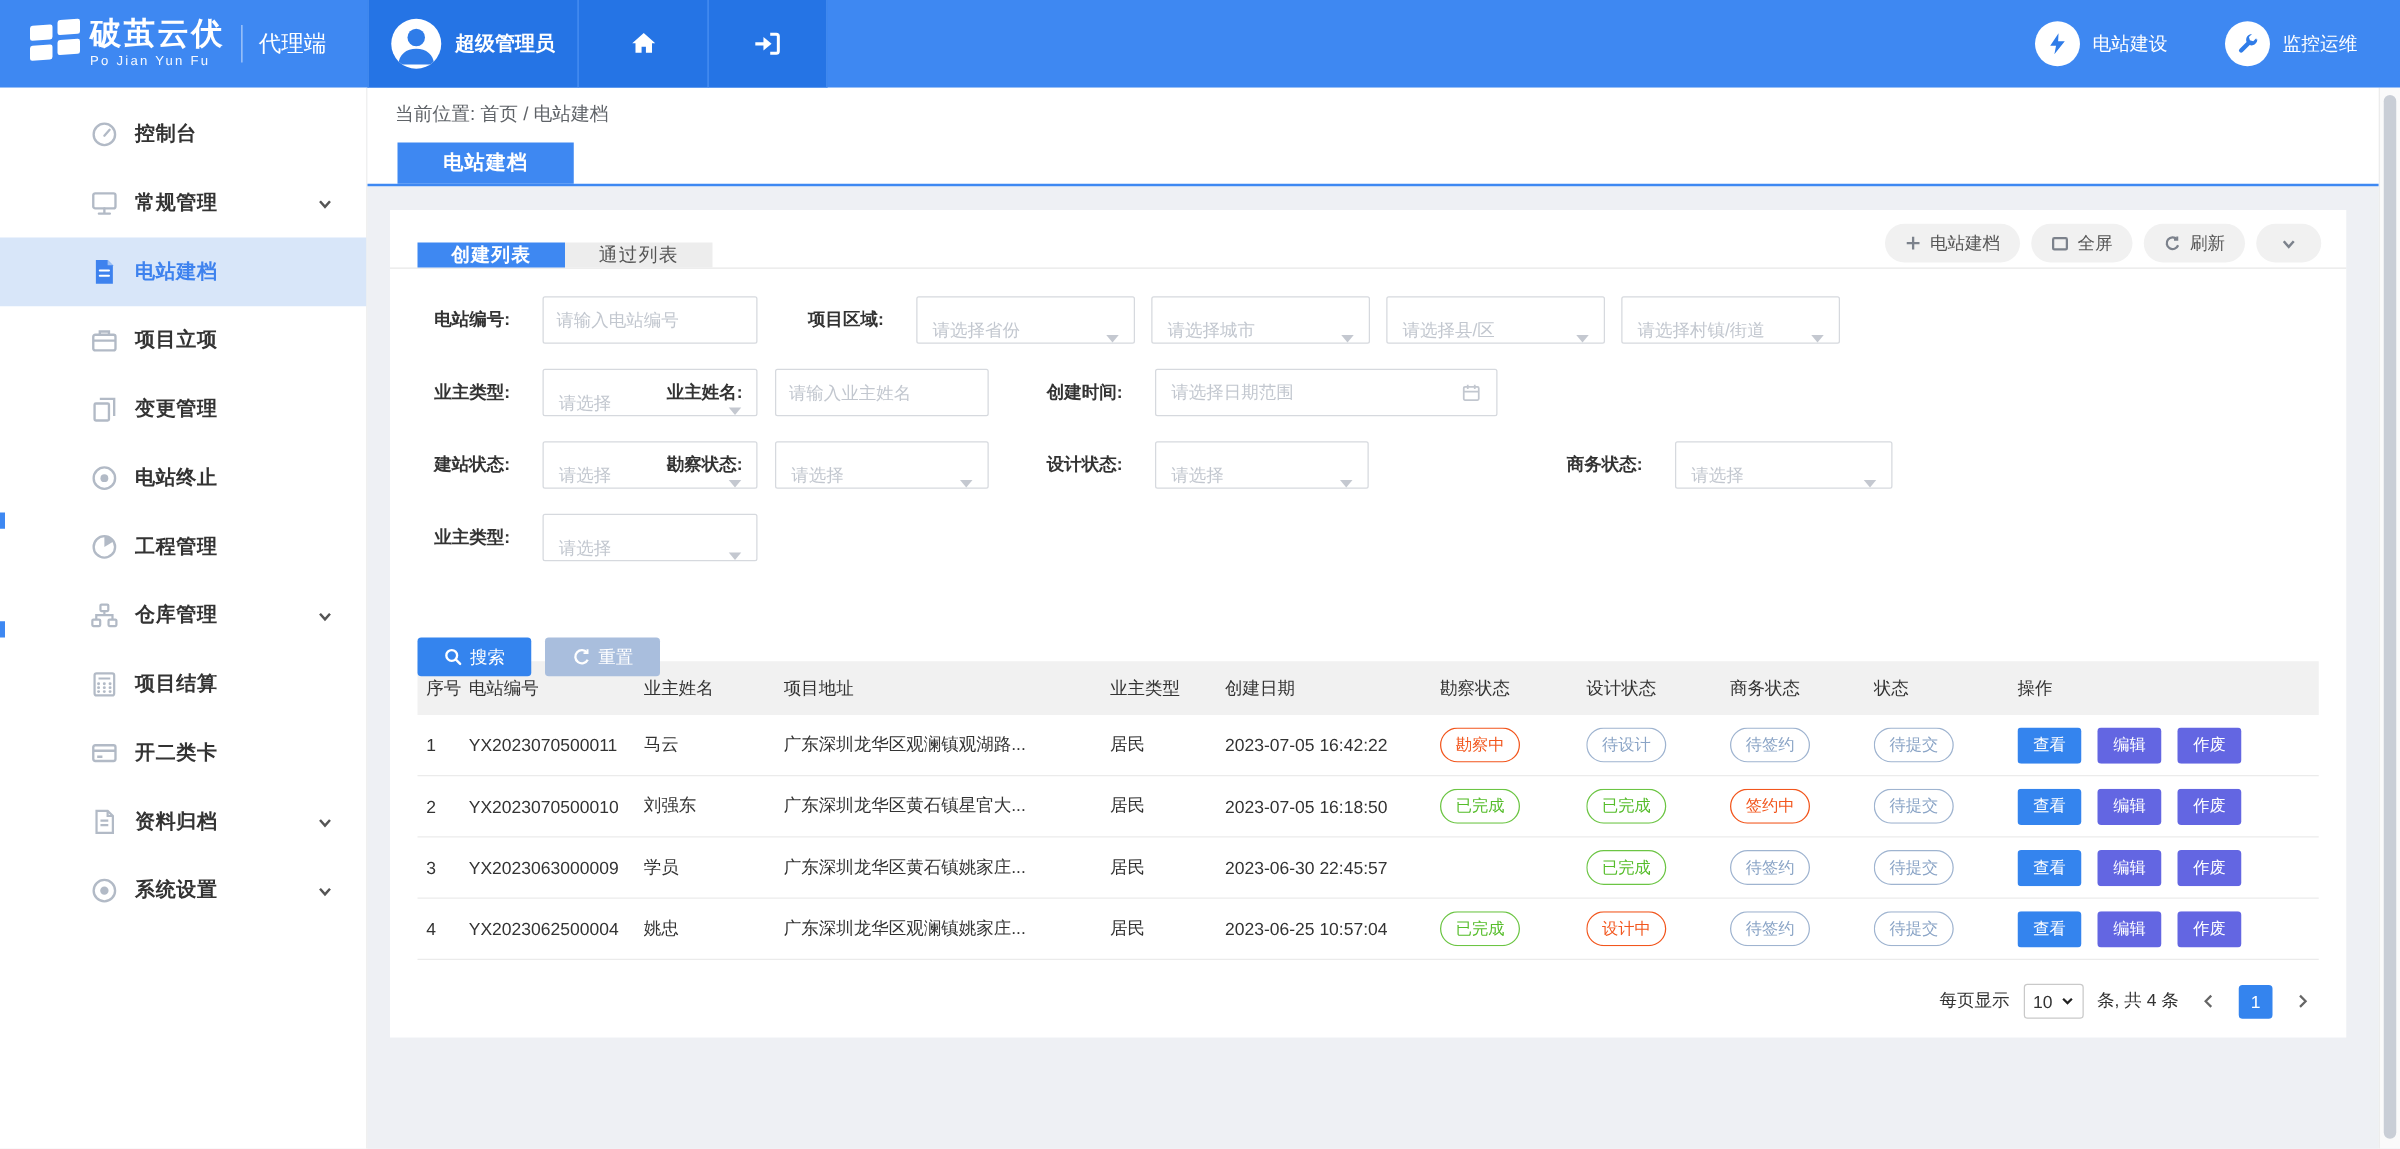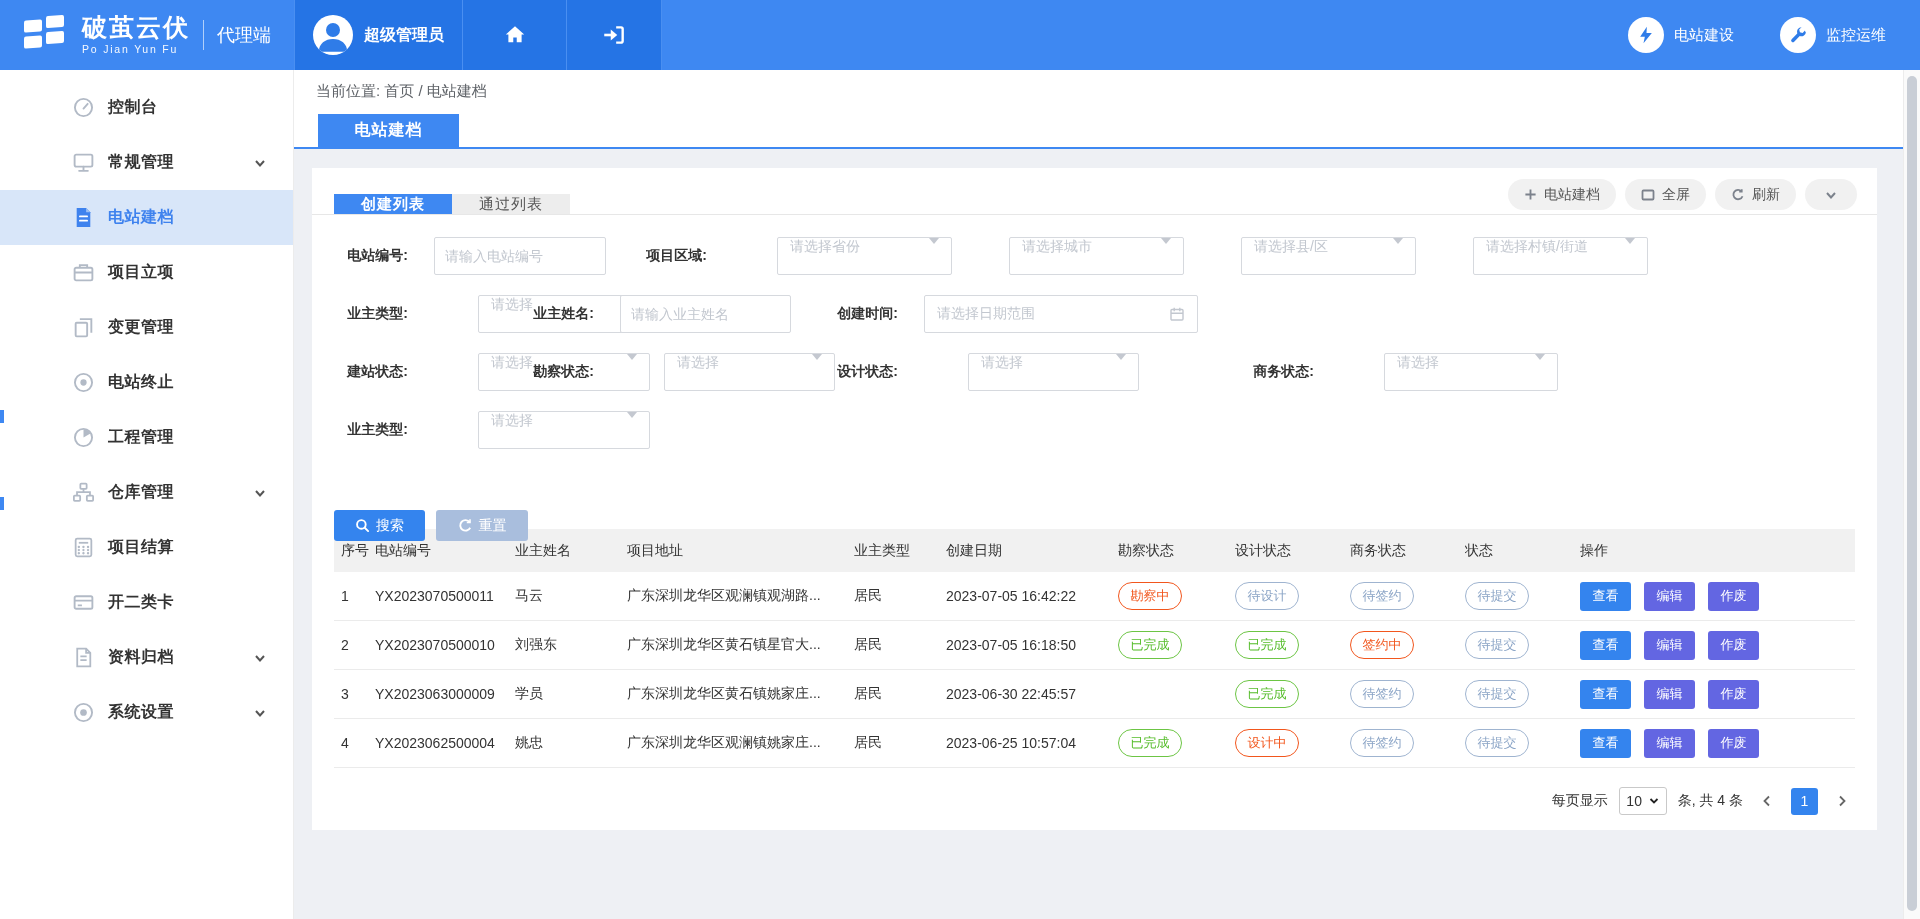--- a/index.html
+++ b/index.html
@@ -5,21 +5,21 @@
   * { margin:0; padding:0; box-sizing:border-box; }
   html,body { width:1920px; height:919px; }
   body {
     font-family:"Liberation Sans","DejaVu Sans",sans-serif;
     background:#eef0f4; overflow:hidden; position:relative; color:#333;
   }
   
   .topbar { height:70px; background:#3e88f2; display:flex; align-items:stretch; position:relative; z-index:9; }
   .logo-seg { display:flex; align-items:center; padding-left:20px; width:294px; flex:0 0 auto; }
   .logo-mark { width:48px; height:44px; flex:0 0 auto; }
-  .logo-text { margin-left:14px; color:#fff; line-height:1.1; }
+  .logo-text { margin-left:4px; color:#fff; line-height:1.1; }
   .logo-title { font-size:25px; font-weight:700; letter-spacing:2px; }
   .logo-sub { font-size:10.5px; letter-spacing:1.8px; margin-top:3px; opacity:.95; }
   .portal { color:#fff; font-size:18px; margin-left:13px; padding-left:13px; border-left:1px solid rgba(255,255,255,.6); height:30px; display:flex; align-items:center; }
   .seg { display:flex; align-items:center; justify-content:center; background:#2574e5; border-left:1px solid #4a8ff1; }
   .seg-user { width:168px; gap:11px; }
   .avatar { width:40px; height:40px; border-radius:50%; background:#fff; position:relative; overflow:hidden; flex:0 0 auto; }
   .username { color:#fff; font-size:16px; font-weight:600; }
   .seg-home { width:104px; } .seg-logout { width:96px; border-right:1px solid #4a8ff1; }
   .topnav-right { margin-left:auto; display:flex; align-items:center; gap:46px; padding-right:34px; }
   .nav-item { display:flex; align-items:center; gap:10px; color:#fff; font-size:15px; cursor:pointer; }
@@ -49,39 +49,39 @@
   .pill.icon-only { padding:0 19px; }
   
   .filter-area { padding-top:22px; }
   .frow { position:relative; height:58px; }
   .fgroup { position:absolute; top:0; display:flex; align-items:center; height:38px;gap:20px; }
   .p22{left:22px} .p208{left:208px} .p321{left:321px} .p512{left:512px} .p928{left:928px}
   .flabel { font-size:14px; font-weight:700; color:#333; width:74px; text-align:right; margin-right:6px; white-space:nowrap; }
   .finput { width:172px; height:38px; border:1px solid #d6d9de; border-radius:2px; padding:0 10px; font-size:14px; color:#333; outline:none; font-family:inherit; }
   .finput.w171 { width:171px; }
   .finput::placeholder { color:#c2c7cf; }
-  .fselect { width:172px; height:38px; border:1px solid #d6d9de; border-radius:2px; display:flex; align-items:flex-start; justify-content:space-between; padding:0 12px; background:#fff; cursor:pointer;margin-left:44px; }
+  .fselect { width:172px; height:38px; border:1px solid #d6d9de; border-radius:2px; display:flex; align-items:flex-end; justify-content:space-between; padding:0 12px; background:#fff; cursor:pointer; }
   .fselect .ph { color:#c2c7cf; font-size:14px; }
   .fselect.w175 { width:175px; margin-right:13px; }
   .fselect.w171 { width:171px; } .fselect.w174 { width:174px; }
   .caret { width:0; height:0; border-left:5px solid transparent; border-right:5px solid transparent; border-top:6px solid #c4c8d0; flex:0 0 auto; }
   .datebox { width:274px; height:38px; border:1px solid #d6d9de; border-radius:2px; display:flex; align-items:center; justify-content:space-between; padding:0 12px; cursor:pointer; }
   .datebox .ph { color:#c2c7cf; font-size:14px; }
   .regionwrap { display:flex; align-items:center; }
   .btnrow { padding:6px 0 0 22px; display:flex; gap:11px; height:45px; }
   .btn { height:31px; border:none; border-radius:3px; color:#fff; font-size:14px; display:flex; align-items:center; justify-content:center; gap:6px; cursor:pointer; font-family:inherit;margin-top:41px; }
   .btn-search { width:91px; background:#3484ee; }
   .btn-reset { width:92px; background:#a9bedd; }
   
   .tbl { margin:21px 22px 0 22px; font-size:14px; }
   .tr { display:flex; align-items:center; height:49px; border-bottom:1px solid #ebebeb; }
   .tr.head { background:#f1f1f1; height:43px; border-bottom:none; color:#333; }
   .td { padding-right:8px; white-space:nowrap; overflow:hidden; }
   .c-idx{width:41px; padding-left:7px;} .c-code{width:140px;} .c-owner{width:112px;}
-  .c-addr{width:227px;} .c-type{width:92px;} .c-date{width:172px;}
+  .c-addr{width:227px;} .c-type{width:92px;margin-left:34px;} .c-date{width:172px;}
   .c-survey{width:117px;} .c-design{width:115px;} .c-biz{width:115px;} .c-status{width:115px;}
   .c-ops{flex:1; display:flex; align-items:center;}
   .badge { display:inline-block; min-width:64px; text-align:center; padding:4px 10px; border-radius:14px; font-size:13px; border:1px solid; background:#fff; }
   .b-warn { color:#f2561d; border-color:#f2561d; }
   .b-ok   { color:#56bd2b; border-color:#6cc544; }
   .b-pend { color:#8aa4c6; border-color:#9fb4d0; }
   .op-btn { width:51px; height:29px; border:none; border-radius:3px; color:#fff; font-size:13px; display:flex; align-items:center; justify-content:center; margin-right:13px; cursor:pointer; font-family:inherit; }
   .op-view { background:#3484ee; } .op-edit { background:#6366e2; } .op-void { background:#6366e2; }
   
   .pager { display:flex; align-items:center; justify-content:flex-end; margin:19px 22px 0 0; gap:11px; font-size:14px; color:#333; }

